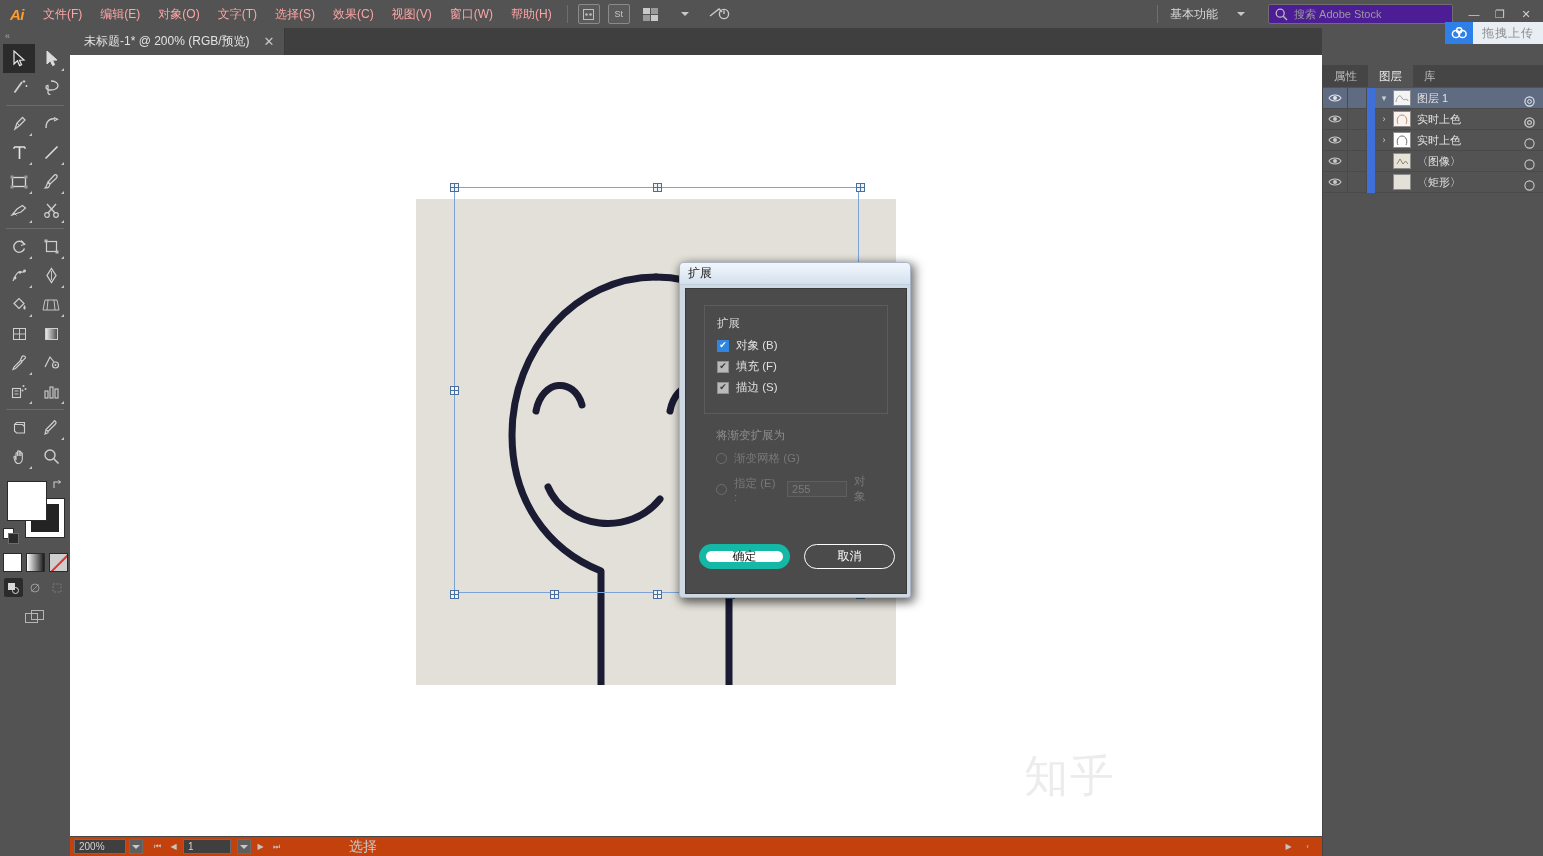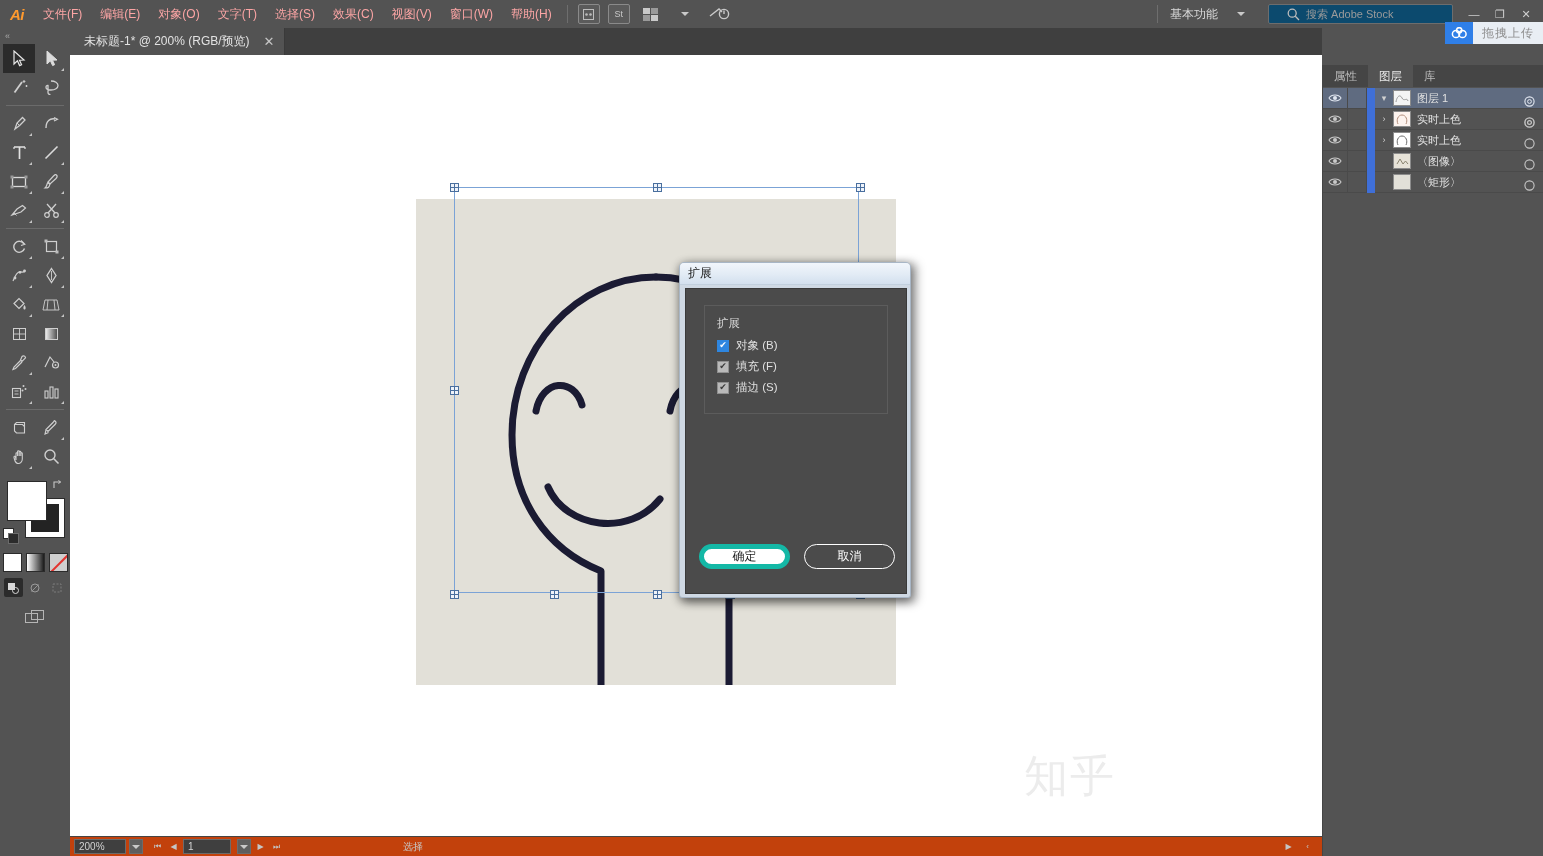--- a/index.html
+++ b/index.html
@@ -35,22 +35,22 @@
   }
   .mb-icon.noborder { border: none; background: none; width: 26px; }
   .chev-dn {
     width: 0; height: 0; border-left: 4px solid transparent; border-right: 4px solid transparent;
     border-top: 4px solid #c9c9c9;
   }
   .mb-right { margin-left: auto; display: flex; align-items: center; padding-right: 4px; }
   .ws-name { color: #d9d9d9; font-size: 12px; padding: 0 6px; }
   .search-box {
     display: flex; align-items: center; height: 20px; min-width: 185px;
-    background: #0c4a6e; border: 1px solid #6d6d6d; border-radius: 2px;
-    padding: 0 18px; margin-left: 10px;
+    background: #4c1d95; border: 1px solid #6d6d6d; border-radius: 2px;
+    padding: 0 6px; margin-left: 10px;
   }
   .search-box .sp { color: #9a9a9a; font-size: 11px; margin-left: 6px; }
   .win-btns { display: flex; align-items: center; margin-left: 8px; }
   .win-btn { width: 26px; height: 22px; display:flex; align-items:center; justify-content:center;
     color: #d0d0d0; font-size: 11px; }
 
   
   .drag-upload {
     position: absolute; right: 0px; top: 22px; height: 22px;
     display: flex; align-items: center; z-index: 60;
@@ -180,21 +180,21 @@
     display:flex; align-items:center; justify-content:center; margin-left: 3px;
   }
   .sb-nav { display:flex; align-items:center; margin-left: 8px; gap: 3px; }
   .sb-nbtn { width:13px; height:15px; display:flex; align-items:center; justify-content:center;
     color:#c5c5c5; font-size:8px; }
   .sb-page {
     width: 48px; height: 15px; background: #3f3f3f; border: 1px solid #6b6b6b;
     color:#d2d2d2; font-size:10px; line-height:13px; padding-left:4px;
   }
   .sb-tool {
-    margin-left: 120px; color: #c9c9c9; font-size: 10px;
+    margin-left: 66px; color: #c9c9c9; font-size: 14px;
   }
   .sb-right { margin-left: auto; display:flex; align-items:center; gap:6px; padding-right:8px; }
 
   
   .rpanel {
     position: absolute; left: 1322px; top: 28px; width: 221px; height: 828px;
     background: #535353; border-left: 1px solid #454545; margin-top: 37px;
   }
   .rp-tabs { display: flex; height: 22px; background: #454545; }
   .rp-tab {
@@ -275,21 +275,21 @@
     margin: 0 7px;
   }
   .dlg-btns {
     position: absolute; left: 0; bottom: 24px; width: 222px;
     display: flex; justify-content: center; gap: 14px;
   }
   .btn {
     width: 91px; height: 25px; border-radius: 13px; font-size: 12px;
     display: flex; align-items: center; justify-content: center; cursor: default;
   }
-  .btn-primary { background: #ffffff; color: #1d1d1d; border: 5px solid #14b8a6; }
+  .btn-primary { background: #ffffff; color: #1d1d1d; border: 7px solid #14b8a6; }
   .btn-secondary { background: transparent; color: #ffffff; border: 1px solid #ffffff; }
 </style>
 </head>
 <body>
 
 <div id="app">
 
   <div class="menubar">
     <div class="ai-logo">Ai</div>
     <div class="menu-item">文件(F)</div>
@@ -698,20 +698,35 @@
           <div class="cbrow">
             <span class="cbox on-gray">✔</span>
             <span class="cb-label">填充 (F)</span>
           </div>
           <div class="cbrow">
             <span class="cbox on-gray">✔</span>
             <span class="cb-label">描边 (S)</span>
           </div>
         </div>
 
+        <div class="sec2">
+          <div class="sec2-title">将渐变扩展为</div>
+
+          <div class="rbrow">
+            <span class="radio"></span>
+            <span class="rb-label">渐变网格 (G)</span>
+          </div>
+
+          <div class="rbrow">
+            <span class="radio"></span>
+            <span class="rb-label">指定 (E) :</span>
+            <span class="num-in">255</span>
+            <span class="rb-label">对象</span>
+          </div>
+        </div>
 
       </div>
 
       <div class="dlg-btns">
         <div class="btn btn-primary">确定</div>
         <div class="btn btn-secondary">取消</div>
       </div>
     </div>
   </div>
 

